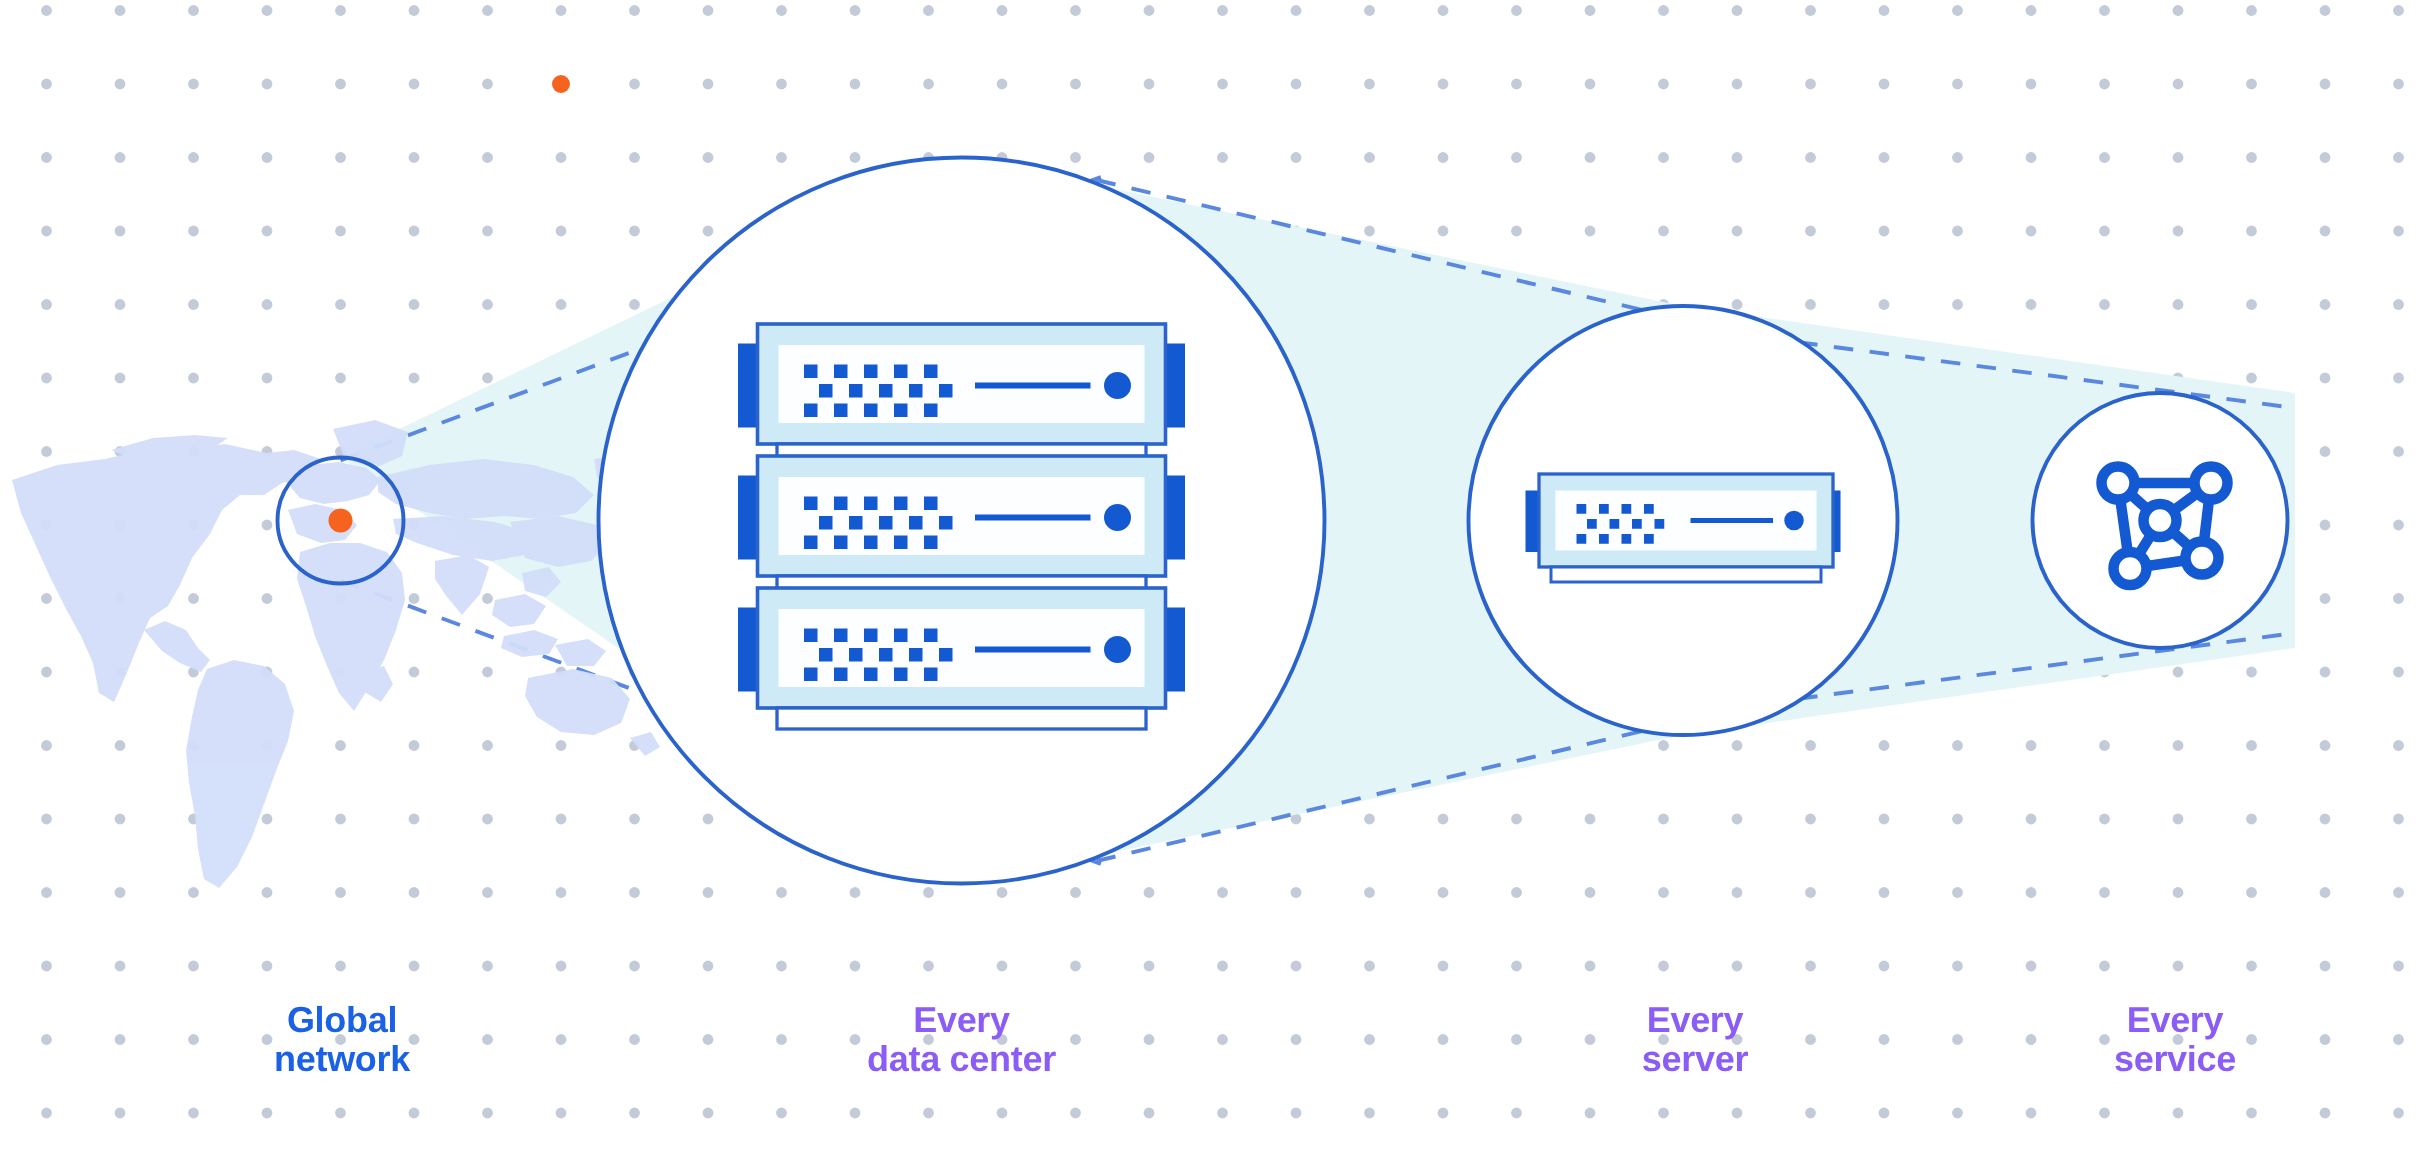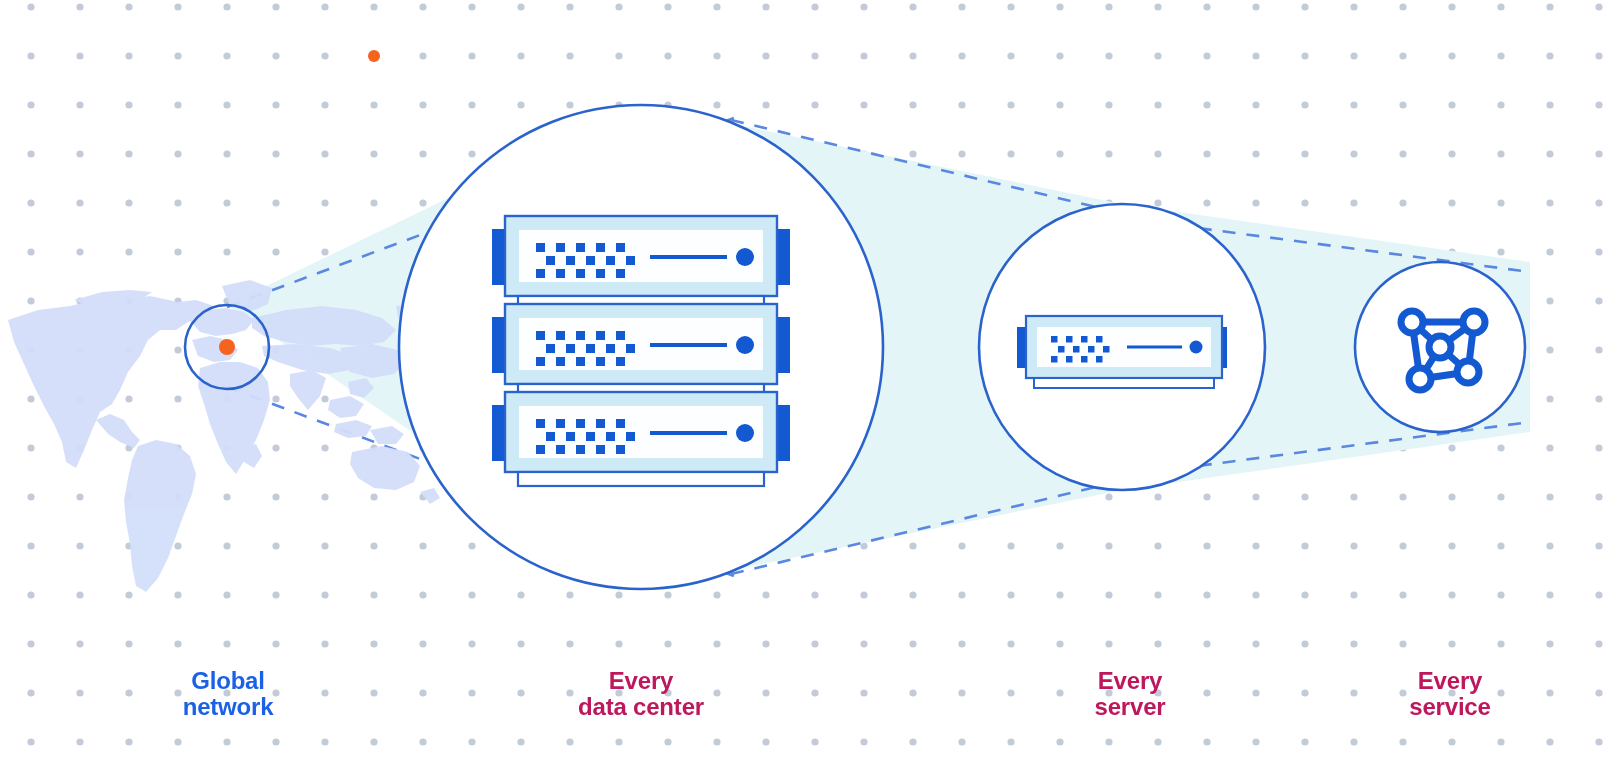--- a/index.html
+++ b/index.html
@@ -21,21 +21,21 @@
     height:782px;
   }
   .lbl{
     position:absolute;
     text-align:center;
     font-size:24px;
     line-height:1.08;
     font-weight:700;
     letter-spacing:-0.2px;
     white-space:pre-line;
-    color:#be185d;
+    color:#8b5cf6;
   }
   .lbl.accent{color:#1b61e6;}
 </style>
 </head>
 <body>
 
 <div id="stage">
 
   <svg class="layer" viewBox="0 0 1620 782">
     <g id="grid-dots">

